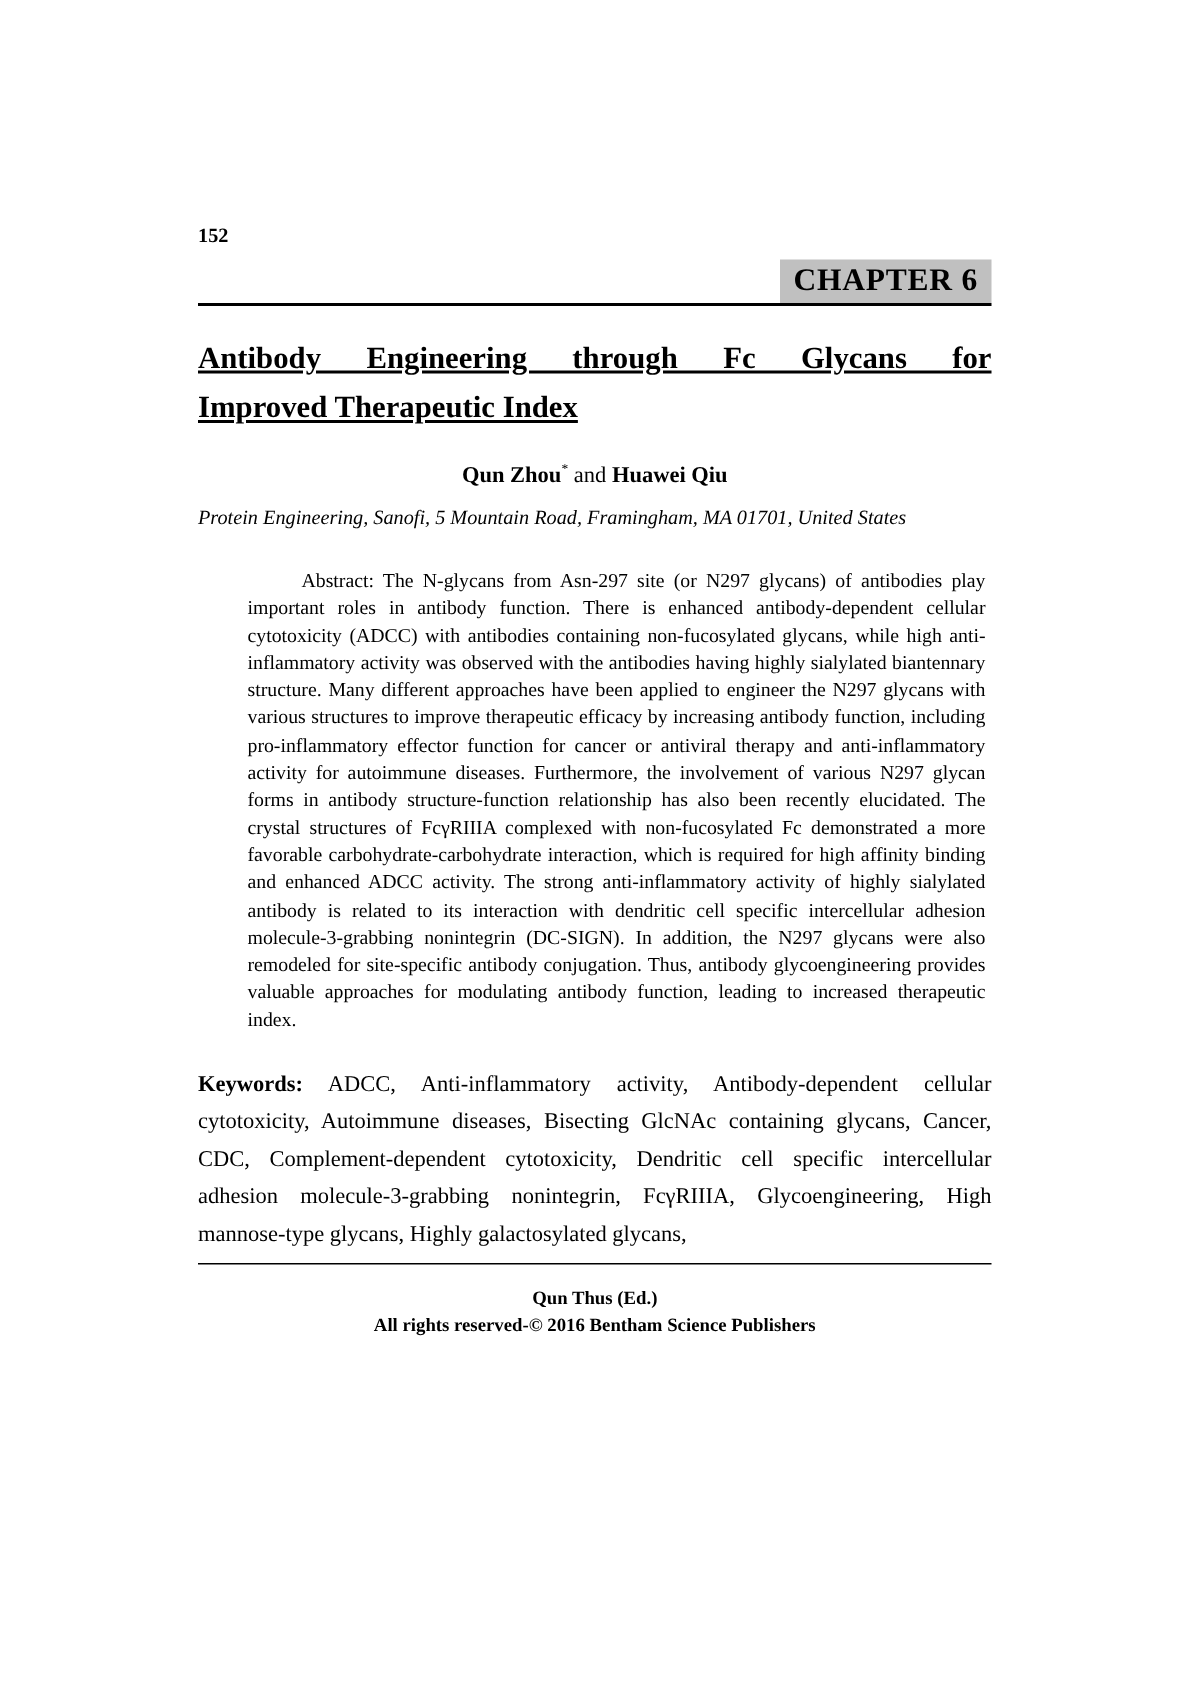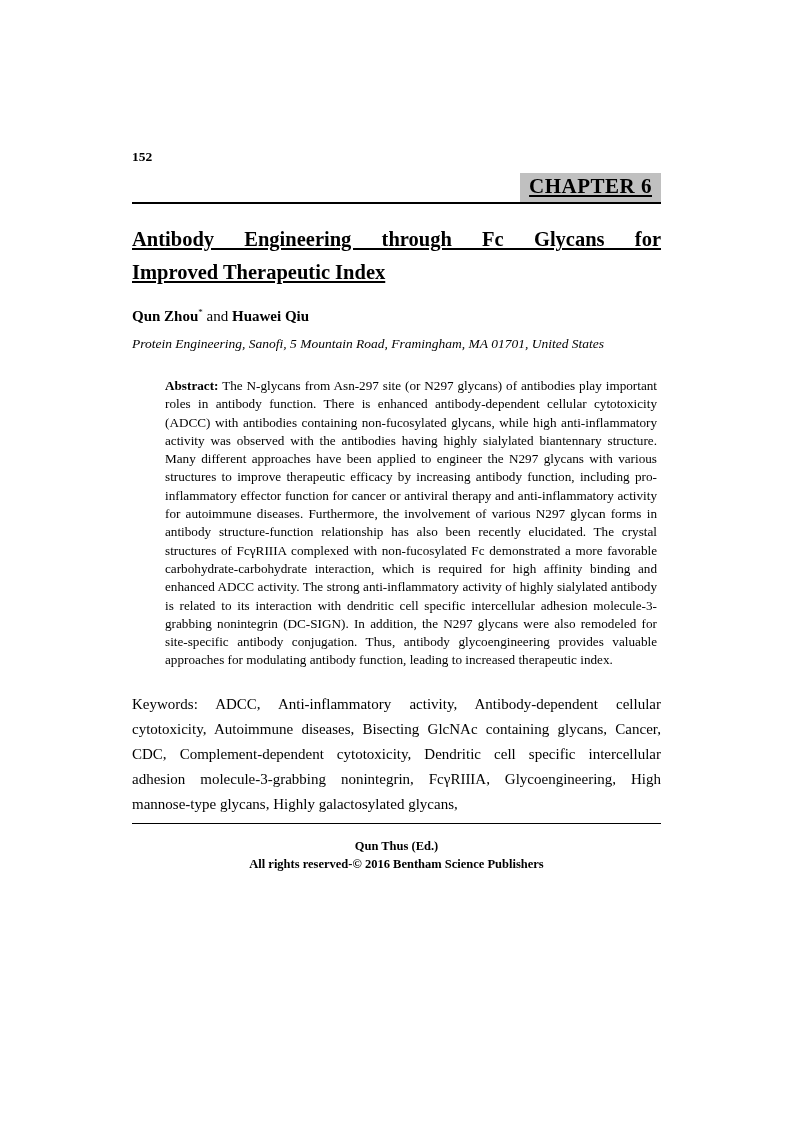--- a/index.html
+++ b/index.html
@@ -27,56 +27,55 @@
   .it { font-style: italic; }
   
   .badge-row { text-align: right; margin-top: 5px; }
   .chapter-badge {
     display: inline-block;
     background: #c0c0c0;
     font-size: 21px;
     font-weight: bold;
     padding: 1px 9px 3px 9px;
     letter-spacing: 0.5px;
-    text-decoration: underline;
   }
   .header-rule {
     border: 0;
     border-bottom: 2px solid #000;
     margin: 0;
   }
   
   .chapter-title {
     margin-top: 19px;
     font-size: 20.5px;
     font-weight: bold;
     line-height: 33px;
     text-decoration: underline;
   }
   .chapter-title .justified-line { text-align: justify; text-align-last: justify; }
-  .authors-line { margin: 13px 0 0 0; font-size: 15px; line-height: 20px; }
+  .authors-line { margin: 13px 0 0 0; font-size: 15px; line-height: 20px; text-align: center; }
   .authors-line .author { font-weight: bold; }
   .authors-line sup { font-size: 9px; }
   .affiliation { margin: 9px 0 0 0; font-size: 13.5px; font-style: italic; line-height: 18px; }
   
   .abstract {
     margin: 24px 4px 0 33px;
     font-size: 13.2px;
     line-height: 18.3px;
     text-align: justify;
   }
-  .abstract .label { font-weight: bold; }
+  .abstract .label { font-weight: normal; margin-left: 36px; }
   
   .keywords {
     margin: 22px 0 0 0;
     font-size: 15px;
     line-height: 25px;
     text-align: justify;
   }
-  .keywords .label { font-weight: normal; }
+  .keywords .label { font-weight: bold; }
   
   .footnote-rule {
     border: 0;
     border-bottom: 1.5px solid #000;
     margin: 6px 0 0 0;
   }
   .footnote {
     margin: 4px 0 0 0;
     font-size: 11px;
     line-height: 17px;

